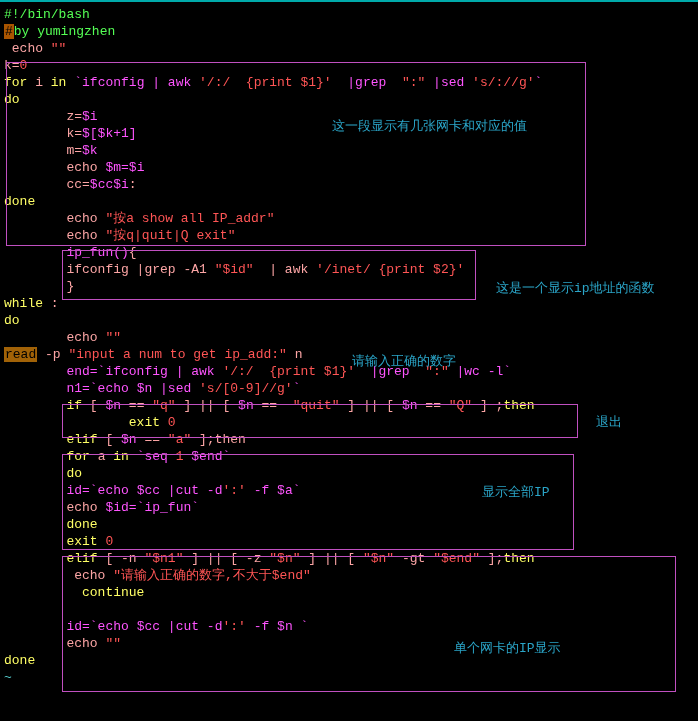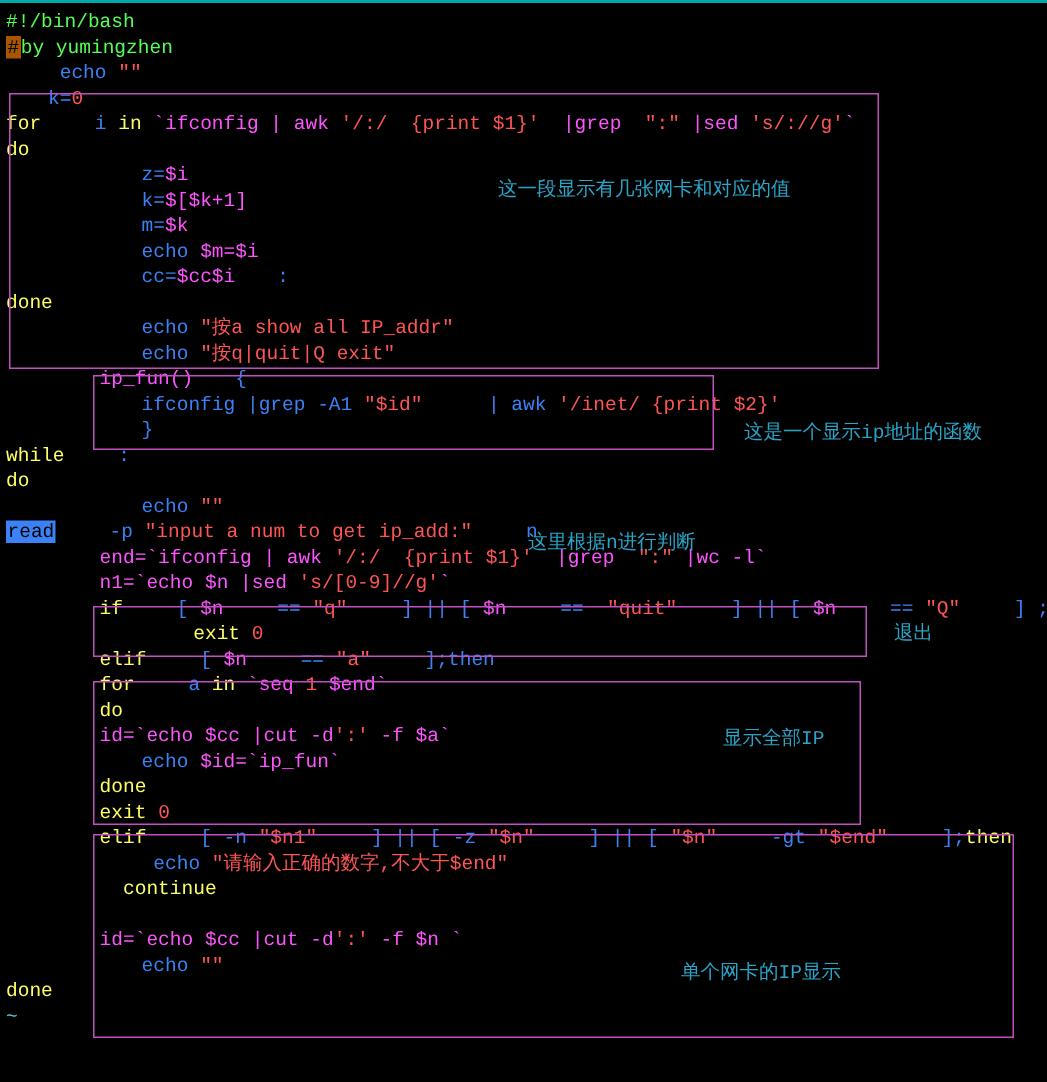--- a/index.html
+++ b/index.html
@@ -10,28 +10,28 @@
   line-height: 17px;
   color: #ccc;
   width: 698px;
   height: 721px;
   overflow: hidden;
   padding: 4px;
   position: relative;
 }
 .titlebar { background: #0aa; height: 2px; width: 100%; position: absolute; top: 0; left: 0; }
 .line { white-space: pre; }
-.c-white   { color: #3b82f6; margin-left: 28px; }
+.c-white   { color: #fca5a5; }
 .c-yellow  { color: #ffff66; }
 .c-green   { color: #55ff55; }
 .c-magenta { color: #ff55ff; }
 .c-red     { color: #ff5555; }
 .c-cyan    { color: #55cccc; }
 .bg-red   { background: #aa5500; color: #000; padding: 0 1px; }
-.bg-ylw   { background: #3b82f6; color: #000; padding: 0 1px; }
+.bg-ylw   { background: #a16207; color: #000; padding: 0 1px; }
 .box {
   position: absolute;
   border: 1px solid #c050c0;
   pointer-events: none;
 }
 .annot {
   position: absolute;
   color: #2aa5c8;
   font-size: 13px;
   white-space: nowrap;
@@ -87,16 +87,16 @@
 </div>
 
 <div class="box" style="top:62px;left:6px;width:580px;height:184px;"></div>
 <div class="box" style="top:250px;left:62px;width:414px;height:50px;"></div>
 <div class="box" style="top:404px;left:62px;width:516px;height:34px;"></div>
 <div class="box" style="top:454px;left:62px;width:512px;height:96px;"></div>
 <div class="box" style="top:556px;left:62px;width:614px;height:136px;"></div>
 
 <div class="annot" style="top:118px;left:320px;">这一段显示有几张网卡和对应的值</div>
 <div class="annot" style="top:280px;left:484px;">这是一个显示ip地址的函数</div>
-<div class="annot" style="top:353px;left:340px;">这里根据n进行判断</div>
+<div class="annot" style="top:353px;left:340px;">请输入正确的数字</div>
 <div class="annot" style="top:414px;left:584px;">退出</div>
 <div class="annot" style="top:484px;left:470px;">显示全部IP</div>
 <div class="annot" style="top:640px;left:442px;">单个网卡的IP显示</div>
 
 </body></html>

